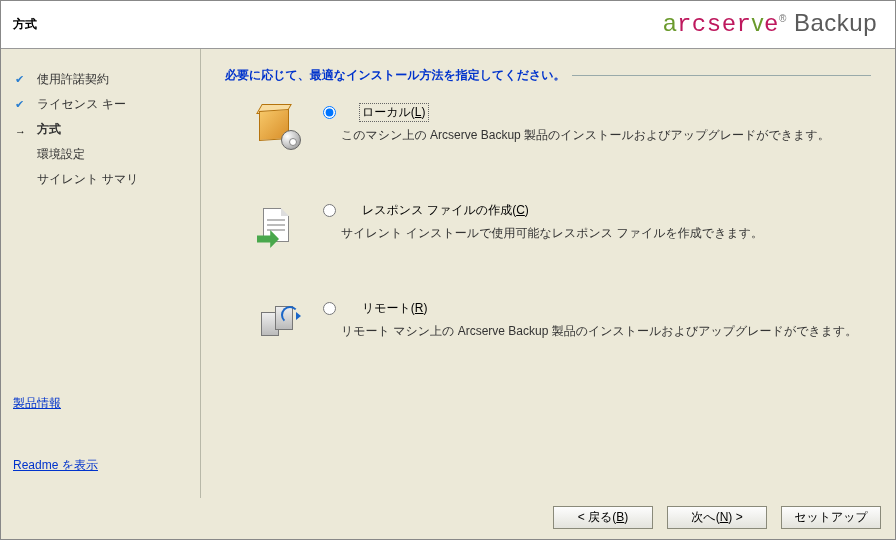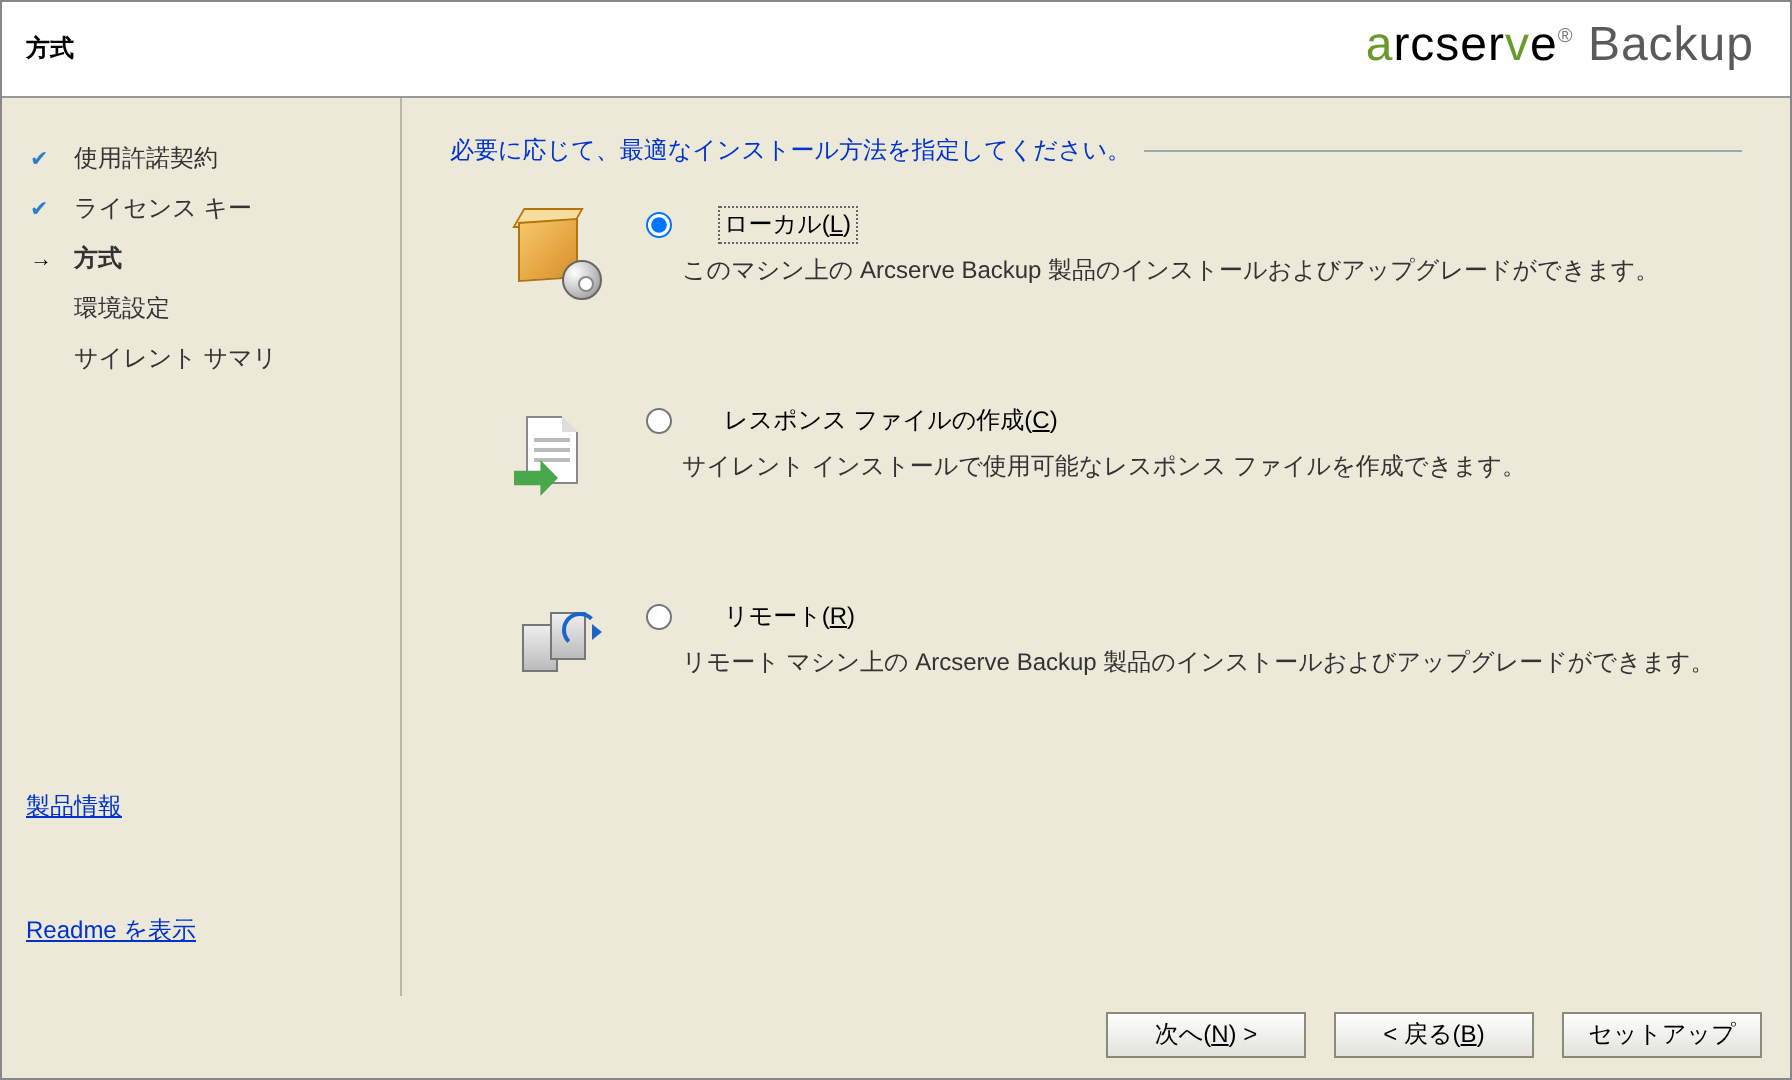--- a/index.html
+++ b/index.html
@@ -37,21 +37,21 @@
   }
   .brand {
     position: absolute;
     right: 18px;
     top: 8px;
     font-size: 24px;
     font-family: Arial, sans-serif;
     letter-spacing: 0.5px;
   }
   .brand .arc-a { color: #6a9a2c; font-weight: 400; }
-  .brand .arc-rest { color: #000000; font-weight: 400; }
+  .brand .arc-rest { color: #be185d; font-weight: 400; font-family: Liberation Mono, monospace; }
   .brand .arc-v { color: #6a9a2c; font-weight: 400; }
   .brand .arc-reg { font-size: 10px; vertical-align: super; color: #777; }
   .brand .backup { color: #5a5a5a; font-weight: normal; }
   
   .body {
     flex: 1;
     display: flex;
   }
   .sidebar {
     width: 200px;
@@ -97,20 +97,21 @@
     position: relative;
   }
   .instruction-row {
     display: flex;
     align-items: center;
     margin-bottom: 20px;
   }
   .instruction {
     color: #0033cc;
     white-space: nowrap;
+    font-weight: bold;
   }
   .hr-after {
     flex: 1;
     height: 1px;
     background: #9aa;
     margin-left: 6px;
   }
   .options {
     padding-left: 30px;
   }
@@ -334,18 +335,18 @@
             </label>
             <div class="opt-desc">リモート マシン上の Arcserve Backup 製品のインストールおよびアップグレードができます。</div>
           </div>
         </div>
 
       </div>
     </div>
   </div>
 
   <div class="footer">
+    <button class="btn"><span>&lt; 戻る(</span><span class="accesskey">B</span><span>)</span></button>
     <button class="btn"><span>次へ(</span><span class="accesskey">N</span><span>) &gt;</span></button>
-    <button class="btn"><span>&lt; 戻る(</span><span class="accesskey">B</span><span>)</span></button>
     <button class="btn">セットアップ</button>
   </div>
 
 </div>
 
 </body></html>

